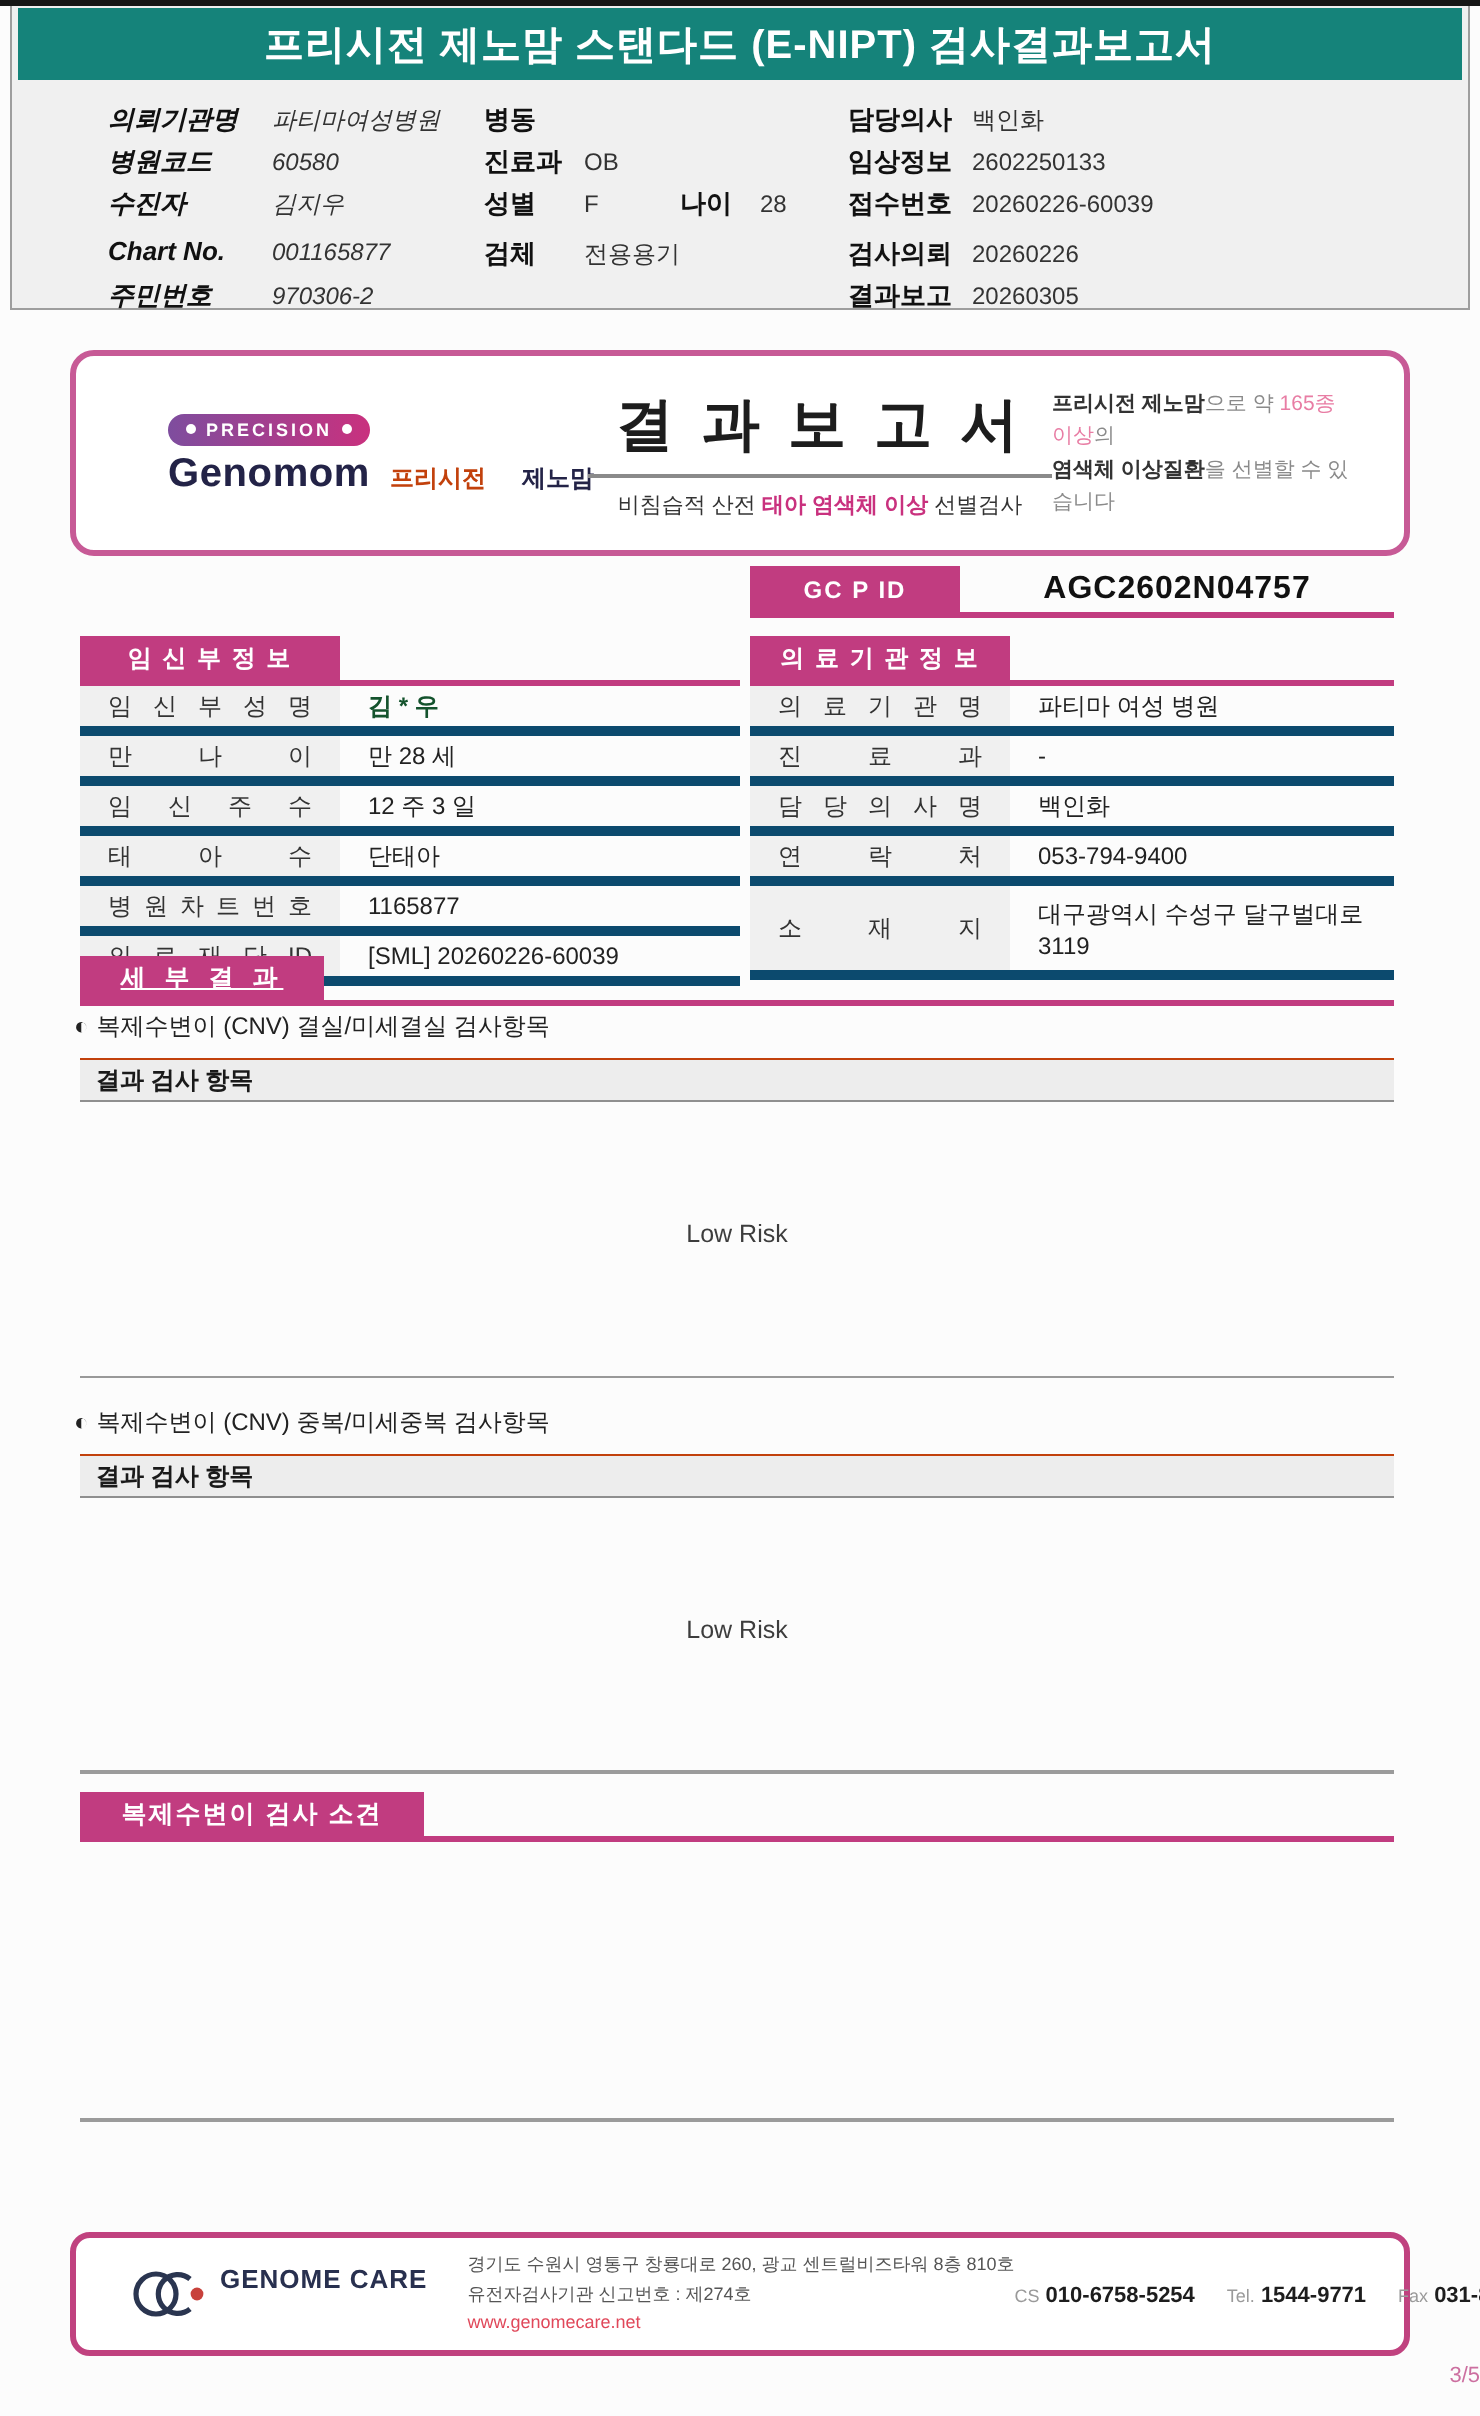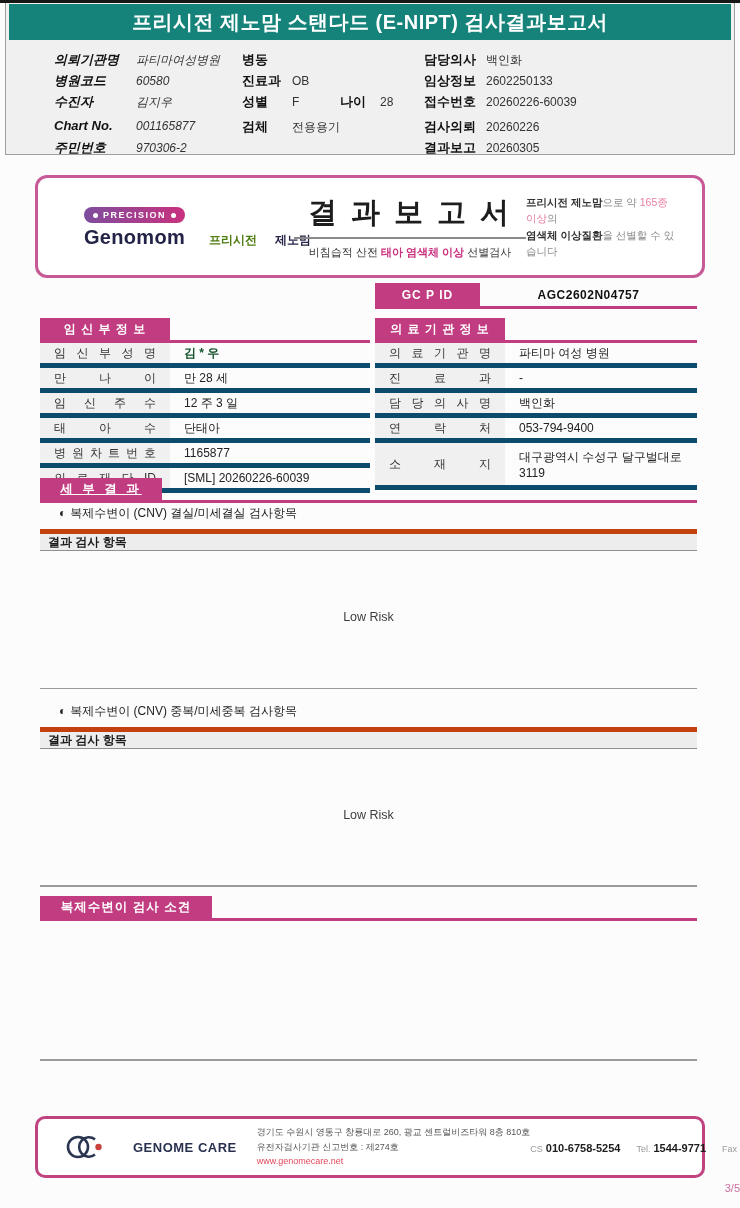--- a/index.html
+++ b/index.html
@@ -22,68 +22,68 @@
   .sexval{width:48px;font-size:12px;color:#333;}
   
   .banner{position:absolute;left:35px;top:175px;width:670px;height:103px;border:3px solid #C75A96;
           border-radius:12px;background:#fff;box-sizing:border-box;display:flex;align-items:center;}
   .brand{margin-left:46px;width:196px;}
   .badge{display:inline-flex;align-items:center;gap:5px;background:linear-gradient(90deg,#7E4D9E,#C9317E);
          border-radius:9px;padding:3px 9px;color:#fff;font-size:9px;font-weight:bold;letter-spacing:1.5px;}
   .badge .dot{width:5px;height:5px;border-radius:50%;background:#fff;}
   .brandline{margin-top:3px;white-space:nowrap;}
   .brandname{font-weight:800;font-size:20px;color:#232347;letter-spacing:0.3px;}
-  .brandkor-pink{font-weight:bold;font-size:12px;color:#4d7c0f;margin-left:24px;}
+  .brandkor-pink{font-weight:bold;font-size:12px;color:#c2410c;margin-left:10px;}
   .brandkor-dark{font-weight:bold;font-size:12px;color:#232347;margin-left:18px;}
   .banner-center{width:260px;text-align:center;margin-left:14px;}
   .rtitle{font-size:29px;font-weight:800;color:#1d1d1d;letter-spacing:3px;white-space:nowrap;}
   .rdiv{width:232px;border-top:2px solid #8a8a8a;margin:4px auto 6px;}
   .rsub{font-size:11px;color:#333;white-space:nowrap;}
   .rsub .hl{color:#C9317E;font-weight:bold;}
   .banner-note{margin-left:auto;margin-right:26px;width:170px;font-size:10.5px;line-height:1.55;color:#8a8a8a;}
   .banner-note b{color:#333;}
   .banner-note .pk{color:#E87DA4;}
   
   .gcp{position:absolute;left:375px;top:283px;width:322px;height:26px;display:flex;
        border-bottom:3px solid #C13C80;box-sizing:border-box;}
   .gcp-lbl{width:105px;background:#C13C80;color:#fff;font-weight:bold;font-size:12px;
            display:flex;align-items:center;justify-content:center;letter-spacing:1px;}
   .gcp-val{flex:1;display:flex;align-items:center;justify-content:center;font-weight:bold;
-           font-size:12px;color:#111;letter-spacing:0.5px;}
+           font-size:16px;color:#111;letter-spacing:0.5px;}
   
   .tbl{position:absolute;top:318px;font-size:12px;}
   .tbl-l{left:40px;width:330px;}
   .tbl-r{left:375px;width:322px;}
   .thead{height:22px;border-bottom:3px solid #C13C80;}
   .hbox{width:130px;height:22px;background:#C13C80;color:#fff;font-weight:bold;font-size:12px;
         display:flex;align-items:center;justify-content:center;letter-spacing:1px;white-space:nowrap;}
   .trow{display:flex;align-items:stretch;min-height:20px;border-bottom:5px solid #0c4a6e;}
   .trow.tall{min-height:42px;}
   .tlbl{width:130px;background:#F0F0F0;display:flex;align-items:center;padding:0 14px;box-sizing:border-box;color:#333;}
   .tlbl span{display:inline-block;width:100%;text-align:justify;text-align-last:justify;}
   .tval{flex:1;display:flex;align-items:center;padding-left:14px;color:#222;}
   .tval.b{font-weight:bold;color:#14532d;}
   
   .sec-head{position:absolute;left:40px;width:657px;height:22px;border-bottom:3px solid #C13C80;}
   .sec-box{height:22px;background:#C13C80;color:#fff;font-weight:bold;font-size:12.5px;
            display:flex;align-items:center;justify-content:center;white-space:nowrap;}
   .sb1{width:122px;letter-spacing:3px;text-decoration:underline;}
   .sb2{width:172px;letter-spacing:1px;}
-  .cnv-head{position:absolute;left:59px;font-size:12px;color:#222;}
+  .cnv-head{position:absolute;left:37px;font-size:12px;color:#222;}
   .cnv-head .ic{font-size:12px;margin-right:4px;}
-  .graybar{position:absolute;left:40px;width:657px;height:22px;background:#EDEDED;border-top:5px solid #c2410c;
+  .graybar{position:absolute;left:40px;width:657px;height:22px;background:#EDEDED;border-top:1px solid #c2410c;
            border-bottom:1px solid #8f8f8f;box-sizing:border-box;display:flex;align-items:center;
            padding-left:8px;font-weight:bold;font-size:12px;color:#1a1a1a;}
   .lowrisk{position:absolute;left:40px;width:657px;text-align:center;font-size:12.5px;color:#3d3d3d;}
   .hline{position:absolute;left:40px;width:657px;border-top:1px solid #999;}
   .hline.thick{border-top:2px solid #9b9b9b;}
   
   .footer{position:absolute;left:35px;top:1116px;width:670px;height:62px;border:3px solid #C0427F;
           border-radius:10px;background:#fff;box-sizing:border-box;display:flex;align-items:center;}
-  .flogo{margin-left:26px;display:flex;align-items:center;gap:23px;}
+  .flogo{margin-left:26px;display:flex;gap:0;}
   .flogo-txt{font-weight:bold;font-size:13px;color:#28304F;letter-spacing:0.5px;white-space:nowrap;}
   .faddr{margin-left:20px;font-size:9px;color:#555;line-height:1.6;white-space:nowrap;}
   .fsite{color:#E0485A;}
   .fcontact{margin-left:auto;margin-right:22px;display:flex;gap:16px;align-items:center;white-space:nowrap;}
   .clabel{font-size:9px;color:#9a9a9a;margin-right:3px;}
   .cnum{font-size:11px;font-weight:bold;color:#1d1d1d;}
   .pagenum{position:absolute;left:0;top:1182px;width:740px;text-align:right;font-size:11px;color:#CC6FA0;}
 </style>
 </head>
 <body>

